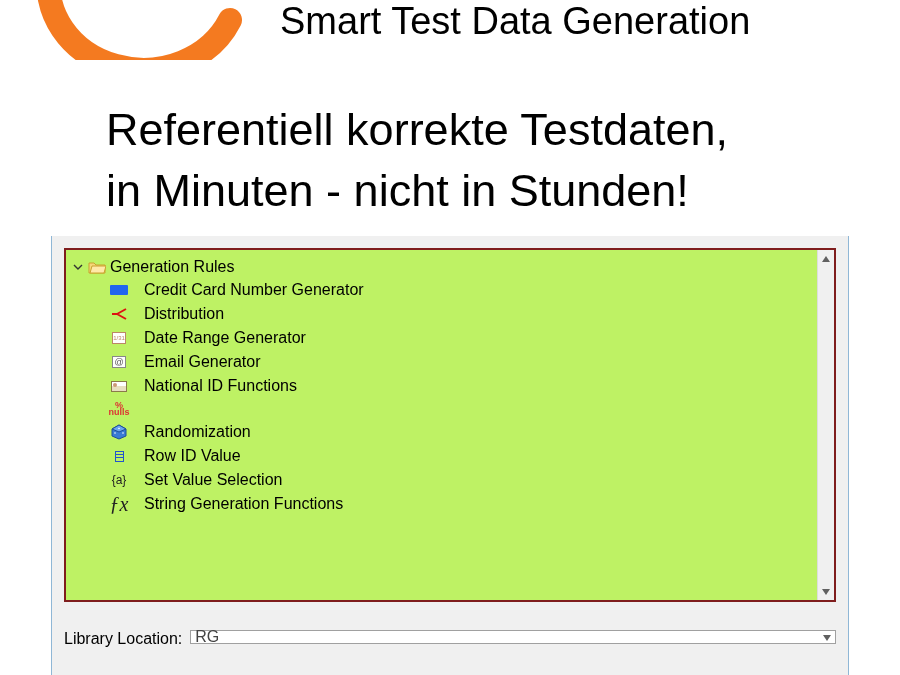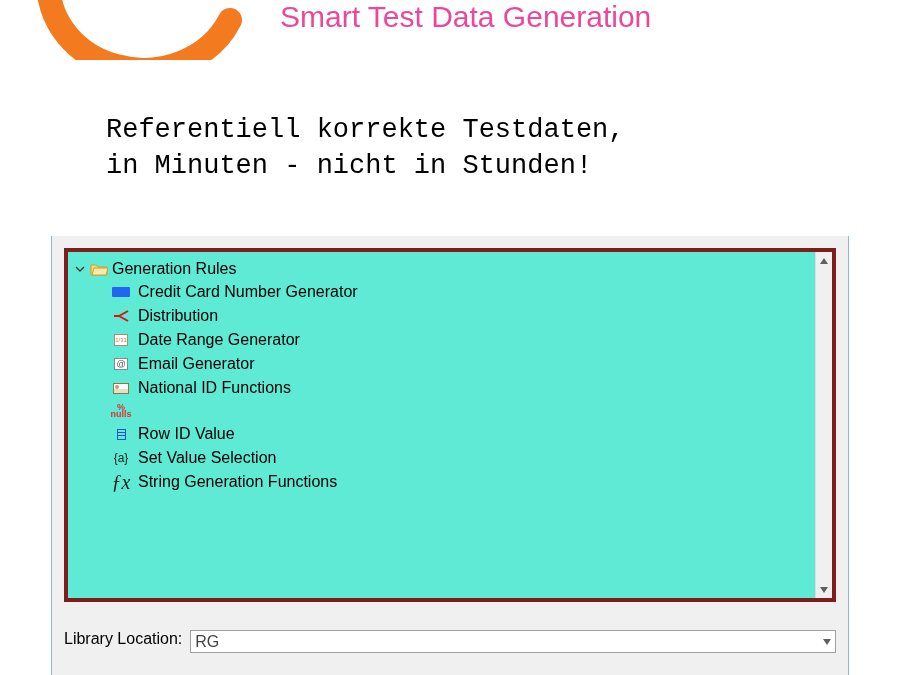--- a/index.html
+++ b/index.html
@@ -17,48 +17,47 @@
     left: 30px;
     top: -40px;
     width: 220px;
     height: 100px;
     pointer-events: none;
   }
   .subtitle {
     position: absolute;
     left: 280px;
     top: 0px;
-    font-size: 30px;
-    color: #ec4899;
+    font-size: 38px;
+    color: #000000;
     font-weight: 400;
   }
   .headline {
     position: absolute;
     left: 106px;
-    top: 112px;
-    font-size: 27px;
+    top: 100px;
+    font-size: 45px;
     line-height: 1.35;
     color: #000;
     font-weight: 400;
-    font-family: Liberation Mono, monospace;
   }
   .panel-outer {
     position: absolute;
     left: 51px;
     top: 236px;
     width: 798px;
     height: 440px;
     border-left: 1px solid #8fb7d6;
     border-right: 1px solid #8fb7d6;
     background: #f0f0f0;
     padding: 12px 12px 0 12px;
   }
   .tree-box {
-    background: #5eead4;
-    border: 4px solid #7f1d1d;
+    background: #bef264;
+    border: 2px solid #7f1d1d;
     height: 354px;
     padding: 6px 12px 6px 6px;
     position: relative;
   }
   .tree-scroll {
     position: absolute;
     right: 0;
     top: 0;
     bottom: 0;
     width: 17px;
@@ -91,41 +90,41 @@
     color: #333;
     font-size: 12px;
   }
   .folder-icon {
     width: 18px; height: 14px;
     display:inline-block;
   }
   .tree-item {
     display: flex;
     align-items: center;
-    gap: 8px;
+    gap: 16px;
     padding: 3px 0 3px 38px;
   }
   .tree-item .icon {
     width: 18px;
     height: 16px;
     display: inline-flex;
     align-items: center;
     justify-content: center;
     flex-shrink: 0;
   }
   .lib-row {
     margin-top: 28px;
     display: flex;
     align-items: flex-start;
     gap: 8px;
     font-size: 16px;
   }
   .lib-select {
     flex: 1;
-    height: 23px;
+    height: 14px;
     background: #fff;
     border: 1px solid #a0a0a0;
     display: flex;
     align-items: center;
     justify-content: space-between;
     padding: 0 4px;
     color: #444;
   }
   .lib-select .dd {
     font-size: 10px;
@@ -218,20 +217,32 @@
           </span>
         <span>National ID Functions</span>
       </div>
 
       <div class="tree-item">
         <span class="icon">
           <span class="i-nulls"><span>%</span><br><span>nulls</span></span>
         </span>
       </div>
 
+      <div class="tree-item">
+        <span class="icon i-dice">
+          <svg width="16" height="16" viewBox="0 0 16 16">
+            <path d="M8 1 L15 5 L15 12 L8 15 L1 12 L1 5 Z" fill="#3a7bd5" stroke="#1f4f99"></path>
+            <path d="M8 1 L15 5 L8 8 L1 5 Z" fill="#6aa6ef" stroke="#1f4f99"></path>
+            <circle cx="8" cy="4.5" r="0.8" fill="#fff"></circle>
+              <circle cx="4" cy="9" r="0.8" fill="#fff"></circle>
+              <circle cx="12" cy="9" r="0.8" fill="#fff"></circle>
+          </svg>
+        </span>
+        <span>Randomization</span>
+      </div>
 
       <div class="tree-item">
         <span class="icon">
           <span class="i-row">
               <div></div>
               <div></div>
               <div></div>
             </span>
         </span>
         <span>Row ID Value</span>

